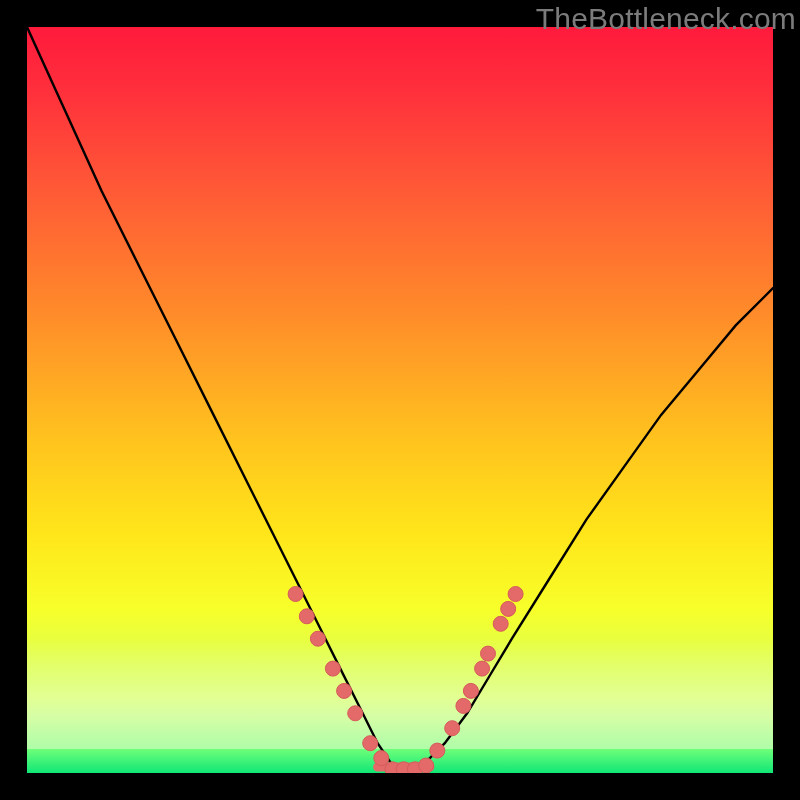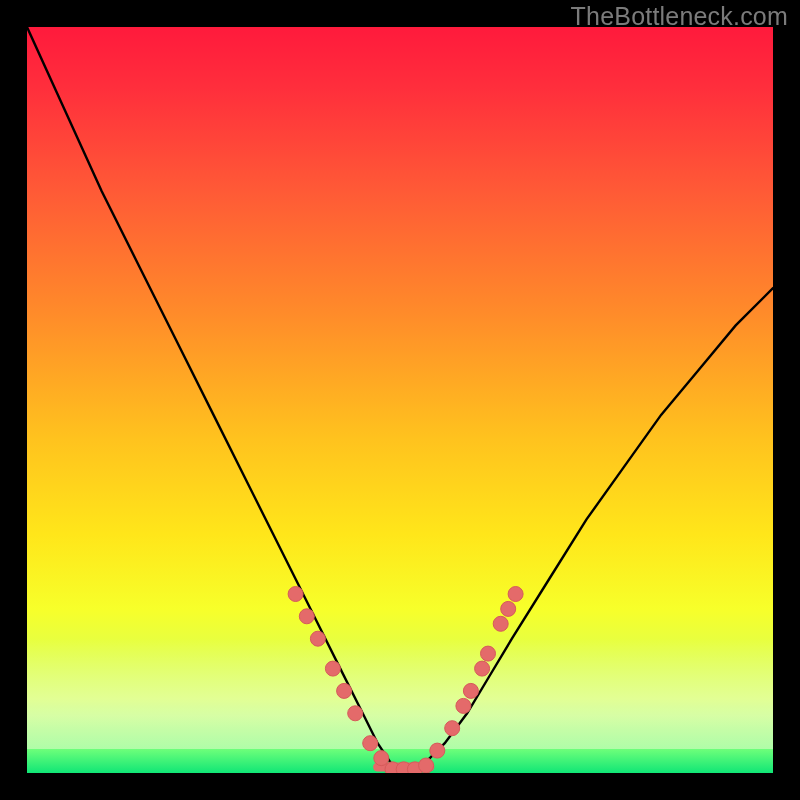--- a/index.html
+++ b/index.html
@@ -60,23 +60,23 @@
   svg.curve {
     position: absolute;
     left: 0;
     top: 0;
     width: 746px;
     height: 746px;
   }
   .watermark {
     position: absolute;
     top: 2px;
-    right: 12px;
+    right: 4px;
     color: #7b7b7b;
-    font-size: 25px;
+    font-size: 30px;
     letter-spacing: 0.2px;
     user-select: none;
     margin-left: 10px;
   }
 </style>
 </head>
 <body>
 
 <div class="frame">
   <div class="plot-area">

